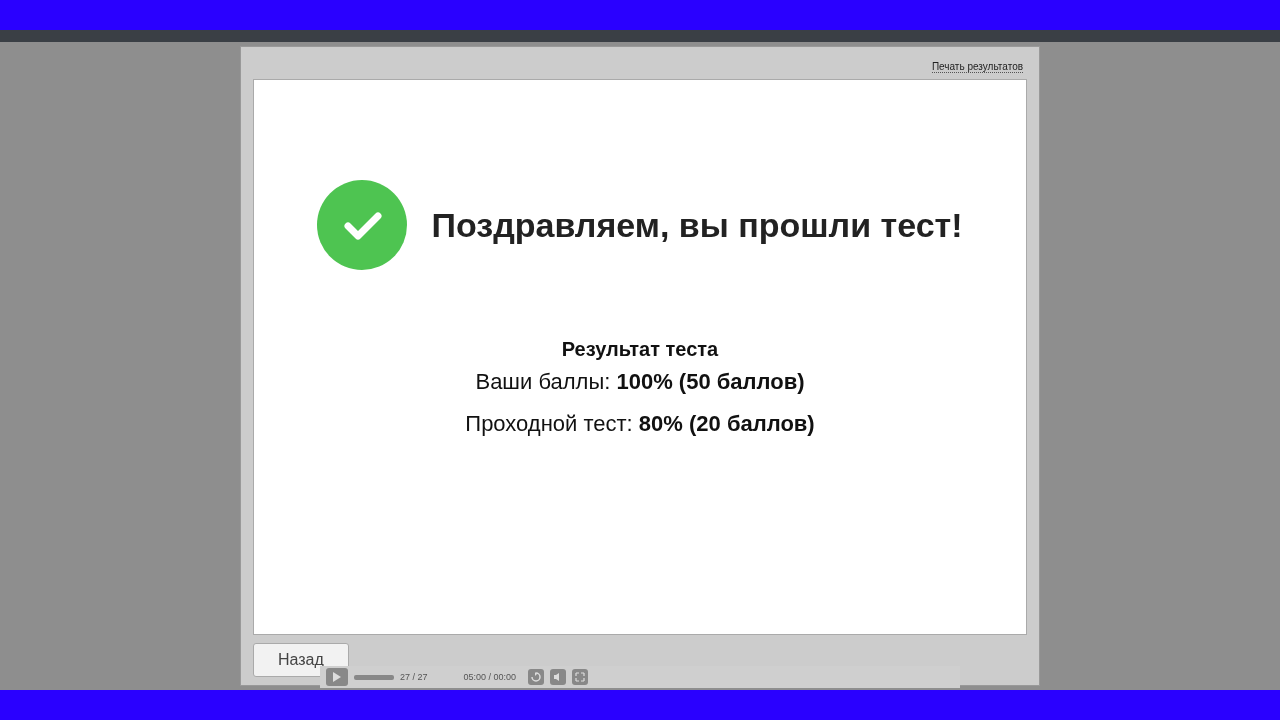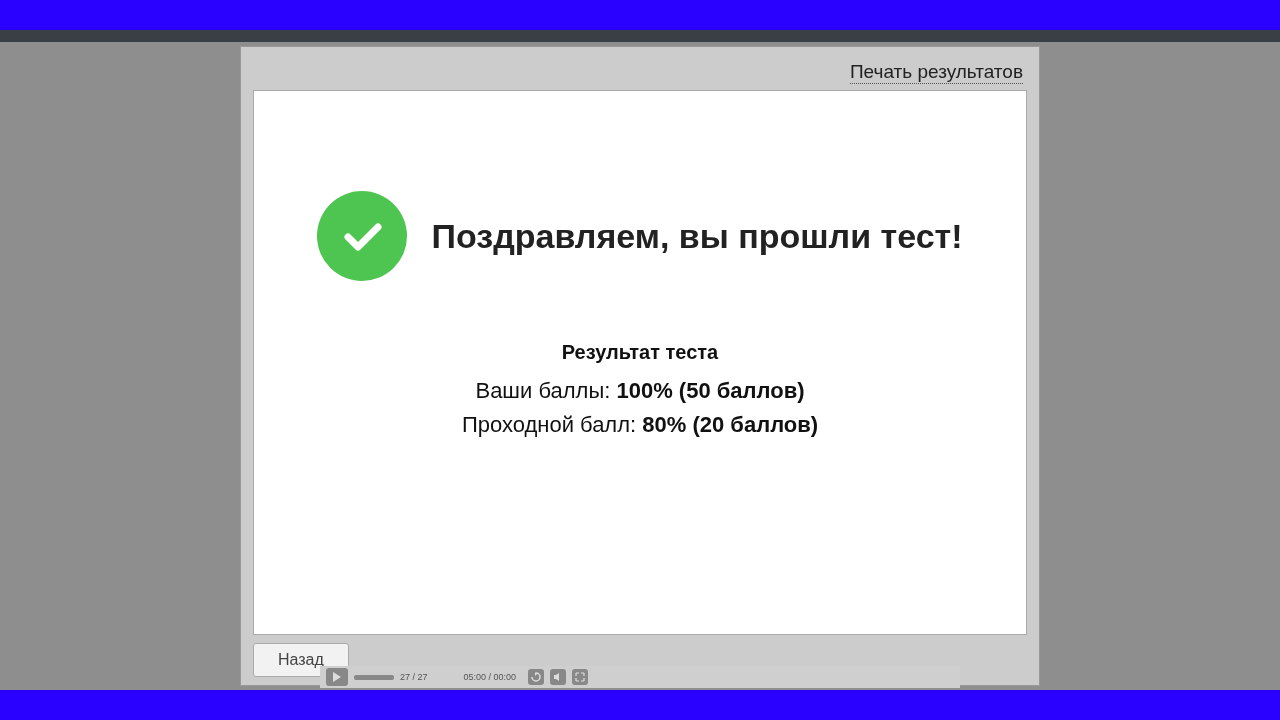--- a/index.html
+++ b/index.html
@@ -41,32 +41,33 @@
       display: flex;
       flex-direction: column;
       padding: 8px 12px 8px 12px;
     }
     .print-row {
       display: flex;
       justify-content: flex-end;
       padding: 6px 4px 6px 0;
     }
     .print-link {
-      font-size: 19px;
+      font-size: 10px;
       color: #222;
       border-bottom: 1px dotted #555;
       cursor: pointer;
     }
     .result-card {
       background: #ffffff;
       border: 1px solid #aaa;
       flex: 1;
       display: flex;
       flex-direction: column;
       padding: 20px;
+      gap: 8px;
     }
     .congrats-row {
       display: flex;
       align-items: center;
       justify-content: center;
       gap: 24px;
       margin-top: 80px;
     }
     .success-icon {
       width: 90px;
@@ -88,21 +89,20 @@
       text-align: center;
       font-size: 20px;
       font-weight: bold;
       color: #111;
       margin-top: 60px;
     }
     .score-line {
       text-align: center;
       font-size: 22px;
       color: #111;
-      margin-top: 14px;
     }
     .score-line b { font-weight: bold; }
     .back-row {
       padding: 8px 0 0 0;
     }
     .back-button {
       background: #f2f2f2;
       border: 1px solid #aaa;
       border-radius: 3px;
       padding: 7px 24px;
@@ -177,21 +177,21 @@
       </div>
 
       <div class="result-title">Результат теста</div>
 
       <div class="score-line">
         <span>Ваши баллы:</span>
         <b>100% (50 баллов)</b>
       </div>
 
       <div class="score-line" style="margin-top:8px;">
-        <span>Проходной балл:</span>
+        <span>Проходной тест:</span>
         <b>80% (20 баллов)</b>
       </div>
 
     </div>
 
     <div class="back-row">
       <button class="back-button">Назад</button>
     </div>
 
   </div>

